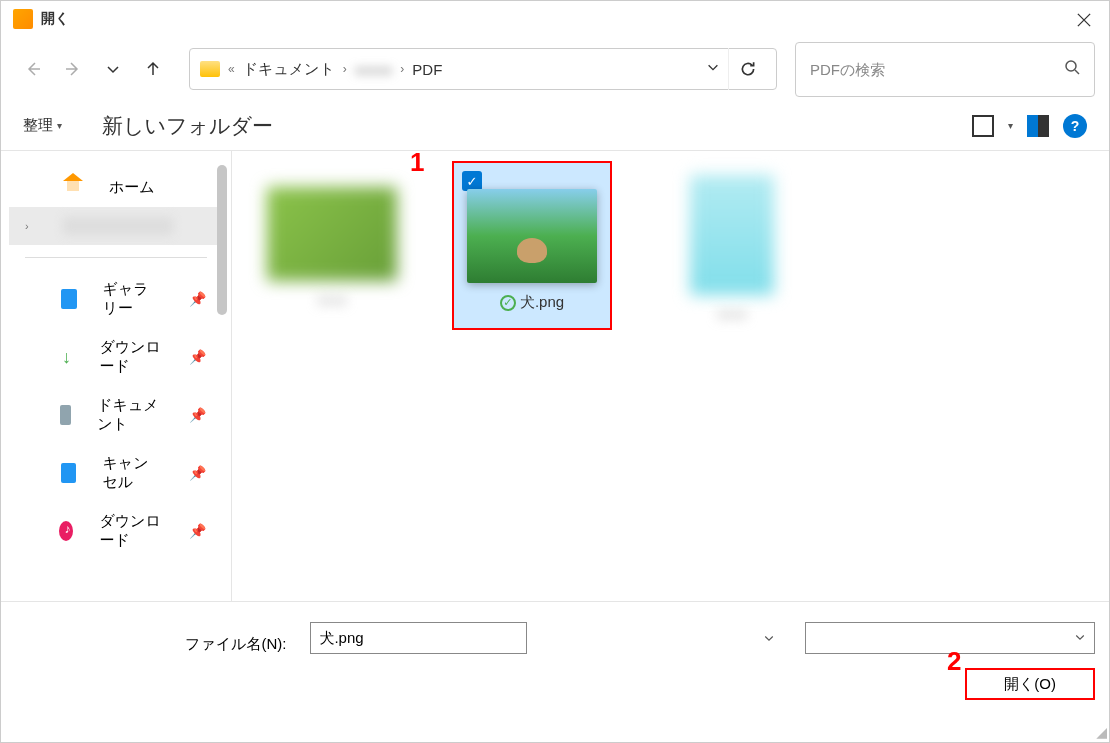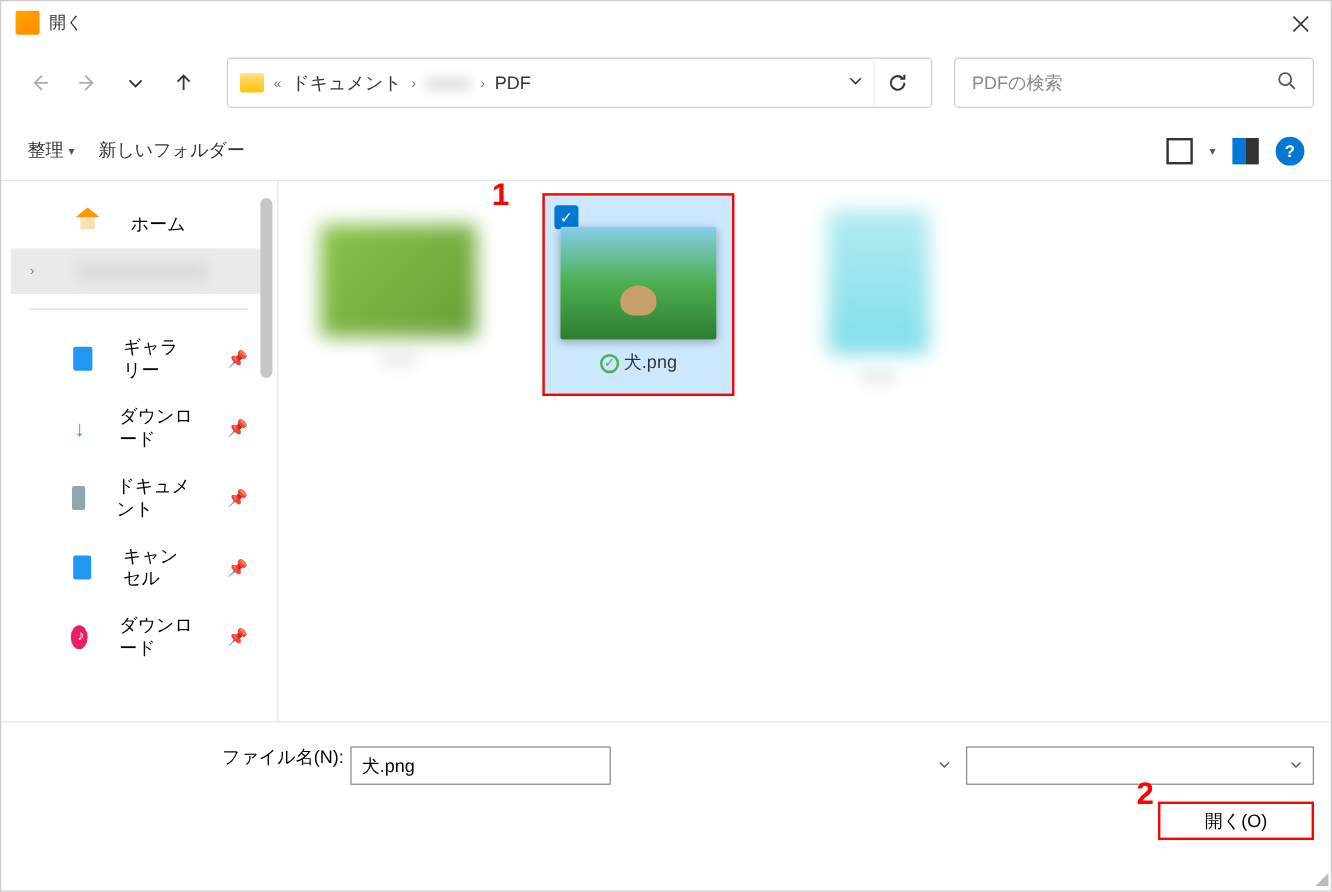--- a/index.html
+++ b/index.html
@@ -1,47 +1,47 @@
 <!DOCTYPE html>
 <html><head>
   <meta charset="utf-8">
   <style>
     * { margin: 0; padding: 0; box-sizing: border-box; font-family: "Segoe UI", "Yu Gothic UI", sans-serif; }
     body { width: 1110px; height: 743px; background: #fff; position: relative; overflow: hidden; border: 1px solid #ccc; }
 
     
-    .titlebar { height: 36px; display: flex; align-items: center; padding: 0 12px; }
+    .titlebar { height: 36px; display: flex; align-items: center; padding: 0 12px; font-weight: bold; }
     .titlebar-icon { width: 20px; height: 20px; margin-right: 8px; background: linear-gradient(135deg, #ffa500, #ff8c00); border-radius: 2px; position: relative; }
     .titlebar-title { font-size: 14px; color: #333; }
     .titlebar-close { position: absolute; right: 10px; top: 7px; width: 30px; height: 24px; display: flex; align-items: center; justify-content: center; cursor: pointer; }
     .titlebar-close svg { width: 14px; height: 14px; }
 
     
     .toolbar { height: 64px; display: flex; align-items: center; padding: 0 14px; gap: 4px; }
     .nav-btn { width: 36px; height: 36px; display: flex; align-items: center; justify-content: center; cursor: pointer; border-radius: 4px; }
     .nav-btn svg { width: 16px; height: 16px; }
     .nav-disabled svg { opacity: 0.4; }
 
     .breadcrumb { flex: 1; height: 42px; border: 1px solid #ccc; border-radius: 4px; margin: 0 14px 0 14px; display: flex; align-items: center; padding: 0 10px; gap: 8px; }
     .folder-icon { width: 20px; height: 16px; background: linear-gradient(180deg, #ffe082, #ffc107); border-radius: 2px; }
     .bc-chunk { font-size: 15px; color: #333; }
     .bc-sep { color: #777; font-size: 12px; }
     .bc-blur { filter: blur(5px); color: #888; }
     .bc-dropdown { margin-left: auto; }
     .refresh-btn { width: 38px; height: 42px; border: none; border-left: 1px solid #eee; display: flex; align-items: center; justify-content: center; cursor: pointer; }
 
-    .search-box { width: 300px; height: 42px; border: 1px solid #ccc; border-radius: 4px; display: flex; align-items: center; padding: 0 14px; }
+    .search-box { width: 300px; height: 55px; border: 1px solid #ccc; border-radius: 4px; display: flex; align-items: center; padding: 0 14px; }
     .search-input { border: none; outline: none; font-size: 15px; flex: 1; color: #555; }
     .search-input::placeholder { color: #888; }
     .search-icon { color: #555; }
 
     
     .toolbar2 { height: 50px; display: flex; align-items: center; padding: 0 22px; border-bottom: 1px solid #e5e5e5; }
     .organize-btn { font-size: 15px; color: #333; display: flex; align-items: center; gap: 4px; cursor: pointer; }
-    .newfolder-btn { font-size: 15px; color: #333; margin-left: 20px; cursor: pointer; }
+    .newfolder-btn { font-size: 21px; color: #333; margin-left: 40px; cursor: pointer; }
     .view-controls { margin-left: auto; display: flex; align-items: center; gap: 14px; }
     .view-btn { width: 22px; height: 22px; border: 2px solid #333; cursor: pointer; }
     .view-btn2 { width: 22px; height: 22px; background: linear-gradient(90deg, #0078d4 50%, #333 50%); cursor: pointer; }
     .help-btn { width: 24px; height: 24px; border-radius: 50%; background: #0078d4; color: #fff; display: flex; align-items: center; justify-content: center; font-size: 14px; font-weight: bold; cursor: pointer; }
     .little-caret { font-size: 10px; color: #555; }
 
     
     .main { display: flex; height: 450px; }
     .sidebar { width: 230px; padding: 16px 8px; position: relative; }
     .sidebar-scrollbar { position: absolute; right: 4px; top: 14px; width: 10px; height: 150px; background: #c6c6c6; border-radius: 5px; }
@@ -78,21 +78,21 @@
     .thumb3 { filter: blur(8px); background: linear-gradient(180deg, #b2ebf2, #80deea); width: 84px; height: 120px; margin-top: 14px; }
     .filename { font-size: 15px; color: #333; display: flex; align-items: center; justify-content: center; gap: 4px; padding-bottom: 8px; }
     .filename-blur { filter: blur(6px); color: #aaa; margin-top: 6px; }
     .sync-icon { width: 16px; height: 16px; border: 2px solid #4caf50; border-radius: 50%; display: inline-flex; align-items: center; justify-content: center; color: #4caf50; font-size: 11px; }
     .file-item { position: relative; }
 
     .annotation { position: absolute; color: red; font-size: 26px; font-weight: bold; }
 
     
     .bottom { padding: 20px 14px 14px; border-top: 1px solid #e5e5e5; }
-    .filename-row { display: flex; align-items: flex-start; gap: 6px; margin-bottom: 14px; }
+    .filename-row { display: flex; align-items: flex-end; gap: 24px; margin-bottom: 14px; }
     .filename-label { font-size: 15px; margin-left: 170px; }
     .filename-input { flex: 1; height: 32px; border: 1px solid #888; padding: 0 8px; font-size: 15px; outline: none; }
     .filename-wrapper { position: relative; flex: 1; }
     .filename-dropdown { position: absolute; right: 6px; top: 8px; color: #555; }
     .filetype-select { width: 290px; height: 32px; border: 1px solid #888; padding: 0 8px; font-size: 14px; position: relative; display: flex; align-items: center; }
     .filetype-dropdown { margin-left: auto; color: #555; font-size: 11px; }
     .button-row { display: flex; justify-content: flex-end; gap: 12px; position: relative; }
     .btn { width: 130px; height: 32px; border: 1px solid #888; background: #fff; font-size: 15px; cursor: pointer; display: flex; align-items: center; justify-content: center; }
     .btn.primary { border: 2px solid red; }
     .annotation2 { position: absolute; left: -18px; top: -22px; color: red; font-size: 26px; font-weight: bold; }

